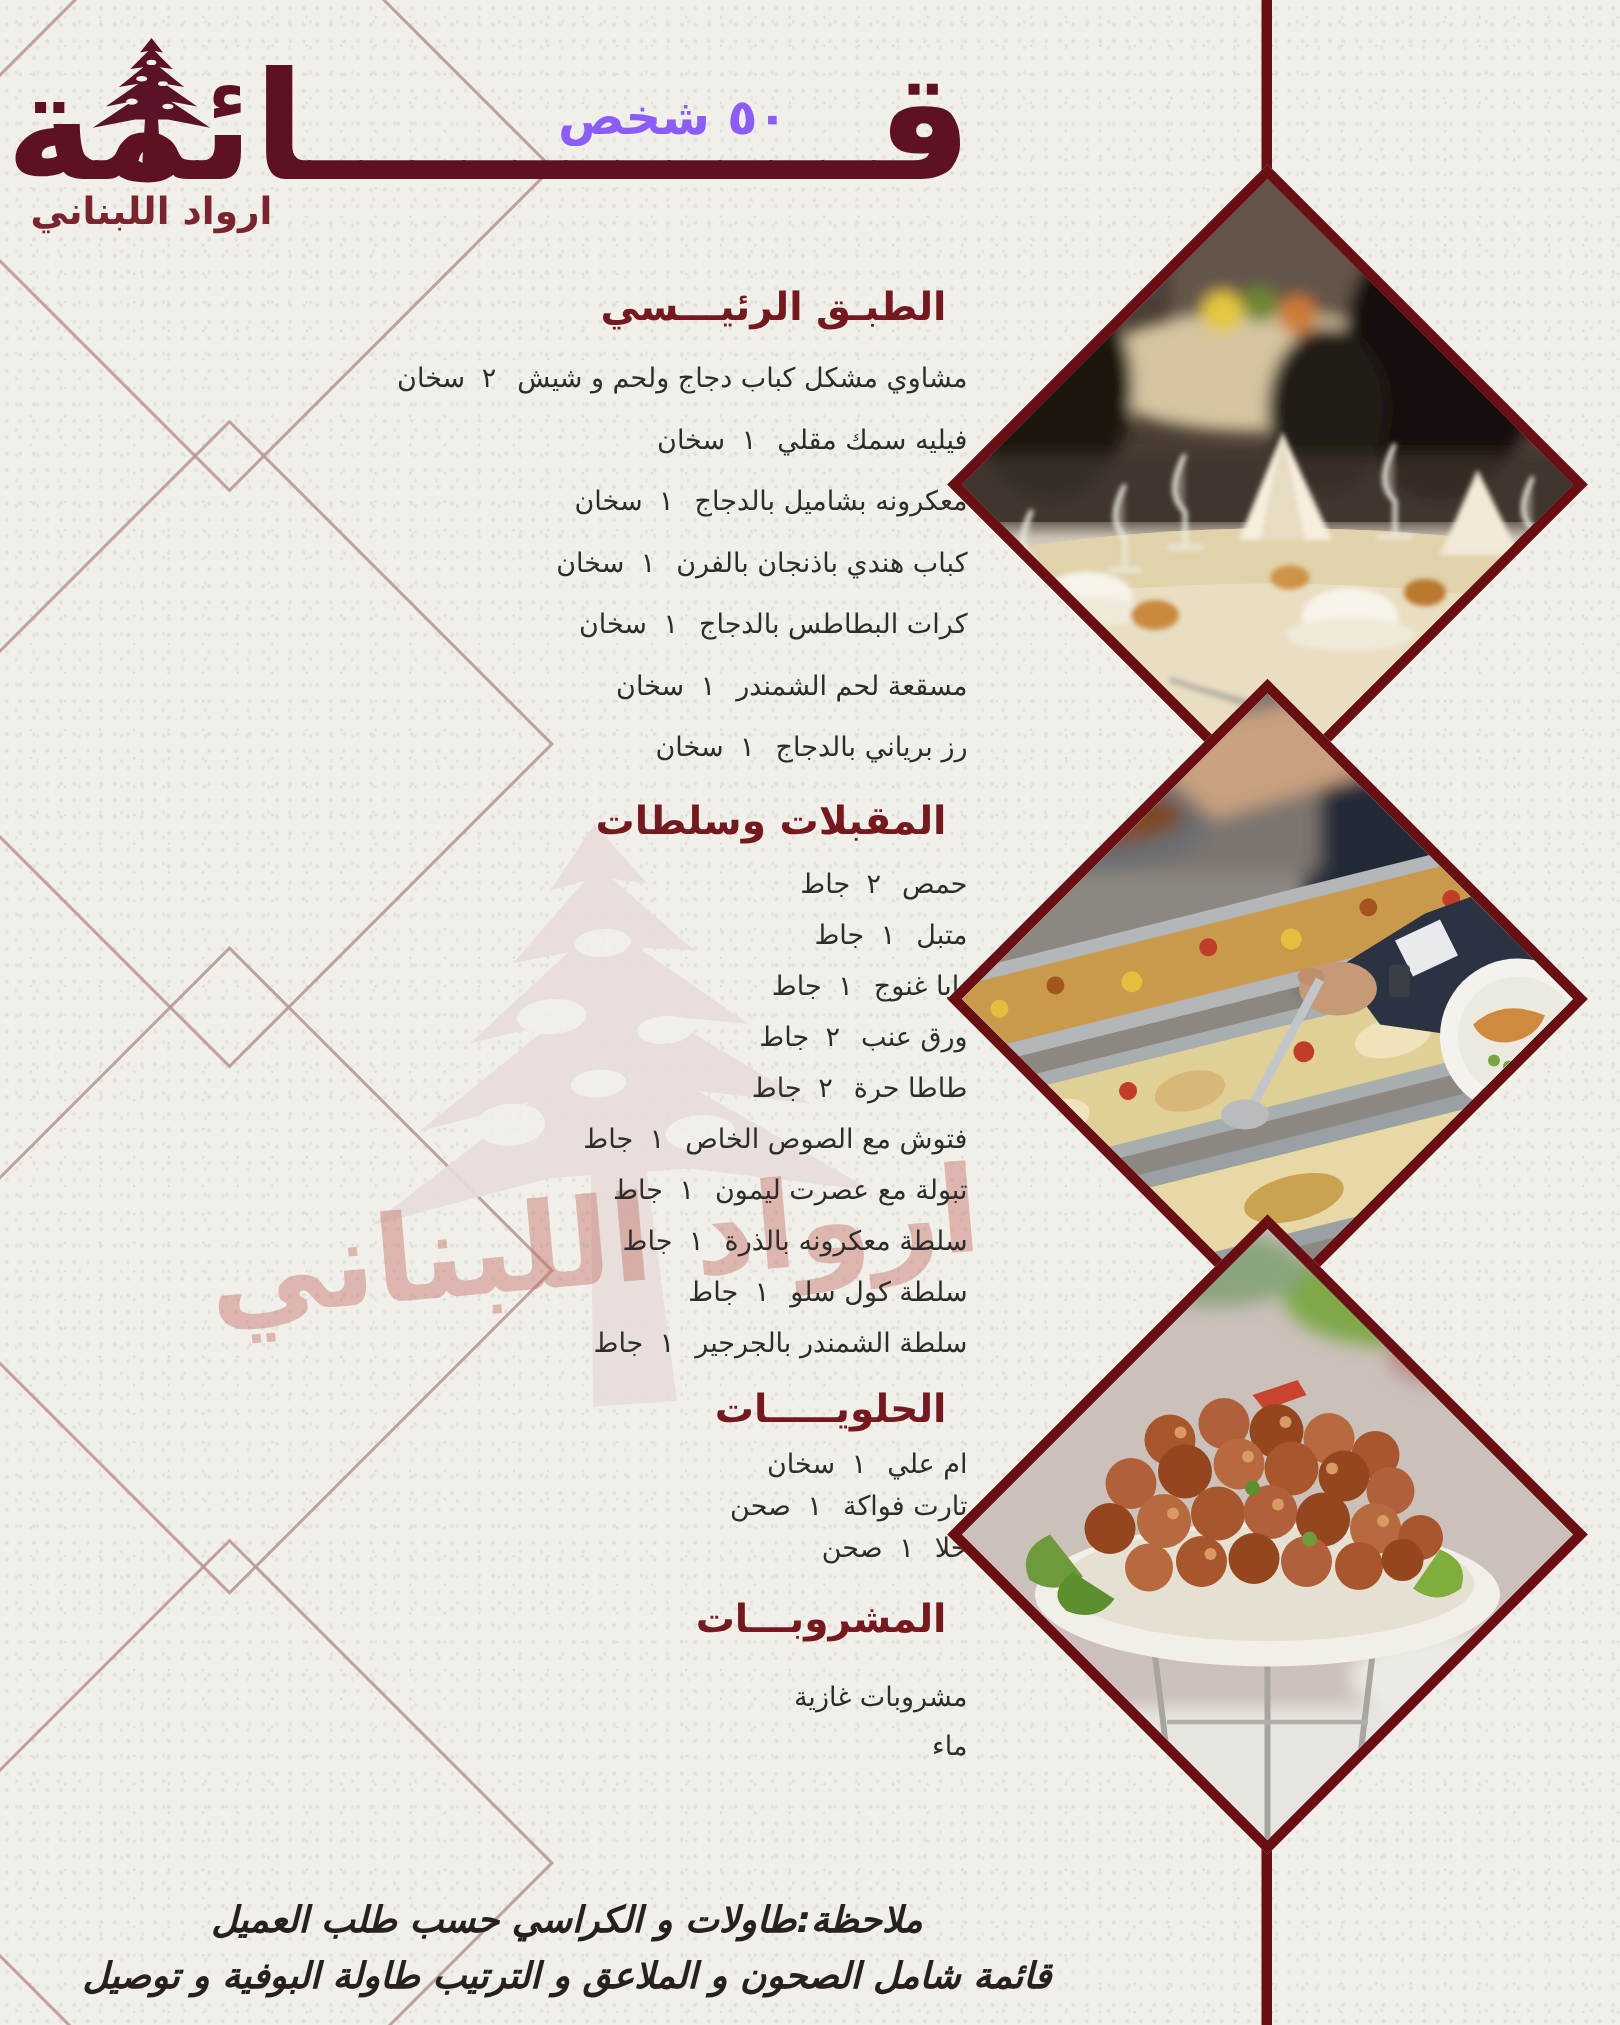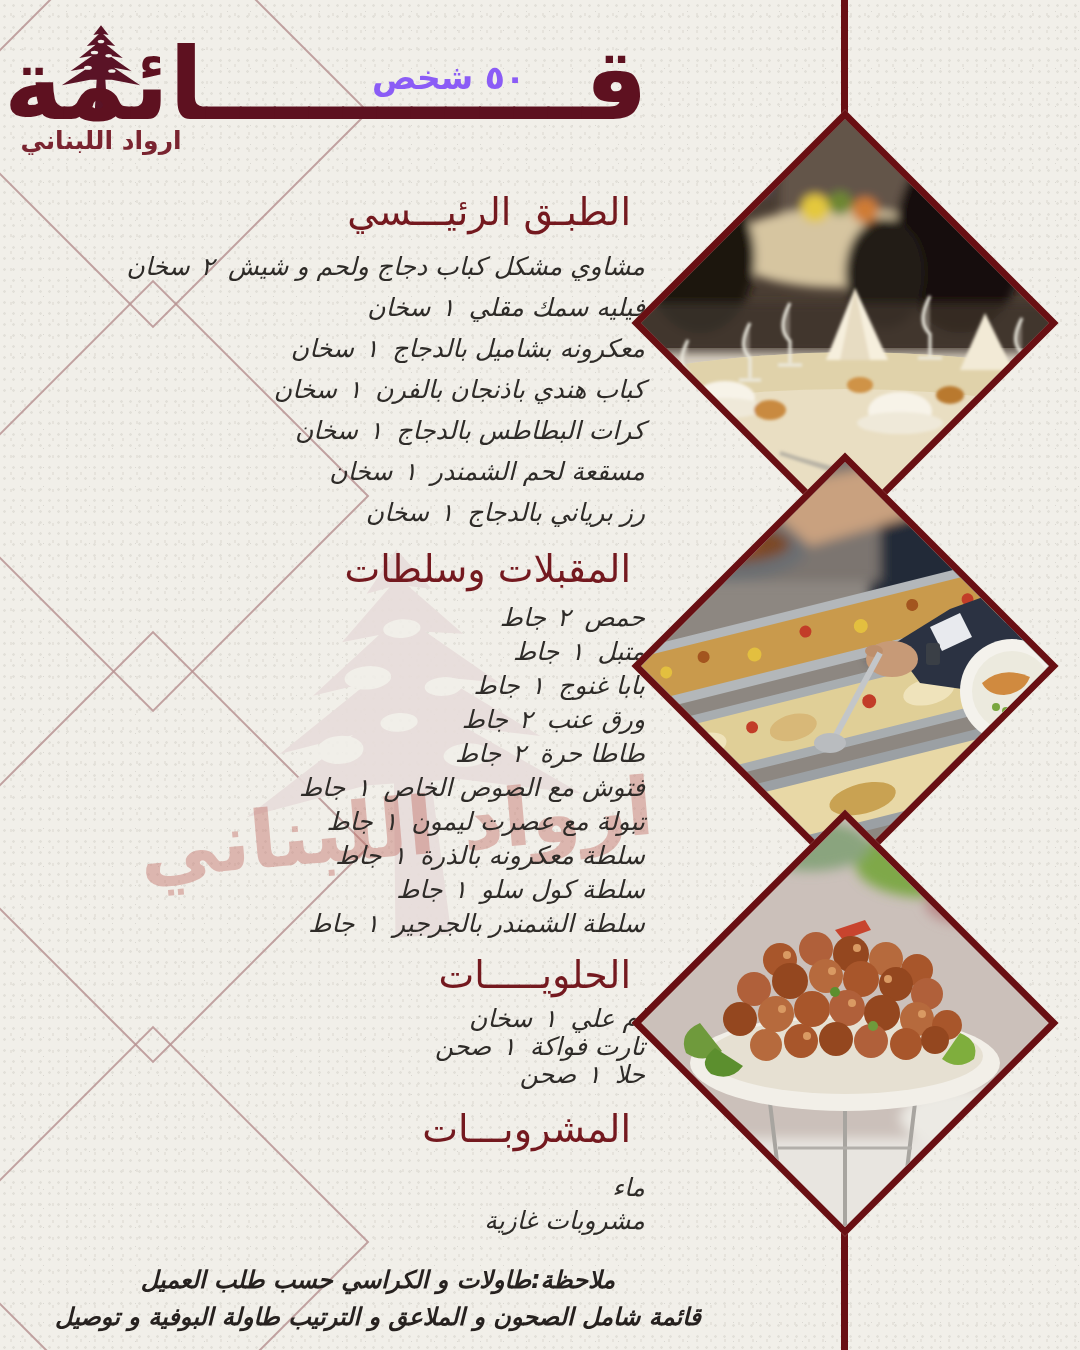--- a/index.html
+++ b/index.html
@@ -26,22 +26,22 @@
   .logo{position:absolute;left:16px;top:22px;width:170px;text-align:center;z-index:4;}
   .logo-text{font-size:25px;font-weight:bold;color:#7a2430;margin-top:2px;}
   
   .title-word{position:absolute;top:22px;right:432px;font-size:100px;line-height:1.25;font-weight:bold;color:#5e1120;z-index:4;white-space:nowrap;}
   .persons{position:absolute;left:372px;top:58px;font-size:33px;font-weight:bold;color:#8b5cf6;z-index:5;}
   
   .wm-tree{position:absolute;left:175px;top:535px;z-index:1;opacity:.9;transform:rotate(-4deg);}
   .wm-text{position:absolute;left:138px;top:782px;z-index:1;font-size:80px;font-weight:bold;color:#c4736b;opacity:.45;letter-spacing:2px;transform:rotate(-5deg);white-space:nowrap;}
   
   #menu{position:absolute;top:190px;right:435px;width:565px;direction:rtl;text-align:right;z-index:2;color:#2e2b28;}
-  .heading{font-size:38px;font-weight:normal;color:#74191f;margin-right:14px;}
-  .row{font-size:25px;font-style:italic;}
+  .heading{font-size:26px;font-weight:bold;color:#74191f;margin-right:14px;}
+  .row{font-size:18px;}
   .row .qty{margin:0 14px 0 11px;}
   .sec-0 .heading{margin-bottom:12px;}
   .sec-0 .row{line-height:41px;}
   .sec-1{margin-top:14px;}
   .sec-1 .heading{margin-bottom:10px;margin-top:12px;}
   .sec-1 .row{line-height:34px;}
   .sec-2{margin-top:12px;}
   .sec-2 .heading{margin-bottom:8px;}
   .sec-2 .row{line-height:28px;}
   .sec-3{margin-top:18px;}
@@ -115,22 +115,22 @@
         <div class="row"><span class="item-name">سلطة الشمندر بالجرجير</span><span class="qty">١</span><span class="unit">جاط</span></div>
       </div>
       <div class="section sec-2">
         <div class="heading">الحلويـــــات</div>
         <div class="row"><span class="item-name">ام علي</span><span class="qty">١</span><span class="unit">سخان</span></div>
         <div class="row"><span class="item-name">تارت فواكة</span><span class="qty">١</span><span class="unit">صحن</span></div>
         <div class="row"><span class="item-name">حلا</span><span class="qty">١</span><span class="unit">صحن</span></div>
       </div>
       <div class="section sec-3">
         <div class="heading">المشروبـــات</div>
+        <div class="row"><span class="item-name">مشروبات غازية</span></div>
         <div class="row"><span class="item-name">ماء</span></div>
-        <div class="row"><span class="item-name">مشروبات غازية</span></div>
       </div>
     </div>
 
   <div class="diamond" style="top:172px">
     <div class="diamond-inner">
       <svg width="430" height="430" viewBox="0 0 430 430">
         <defs>
           <filter id="b5" x="-20%" y="-20%" width="140%" height="140%">
               <feGaussianBlur stdDeviation="5"></feGaussianBlur>
             </filter>

